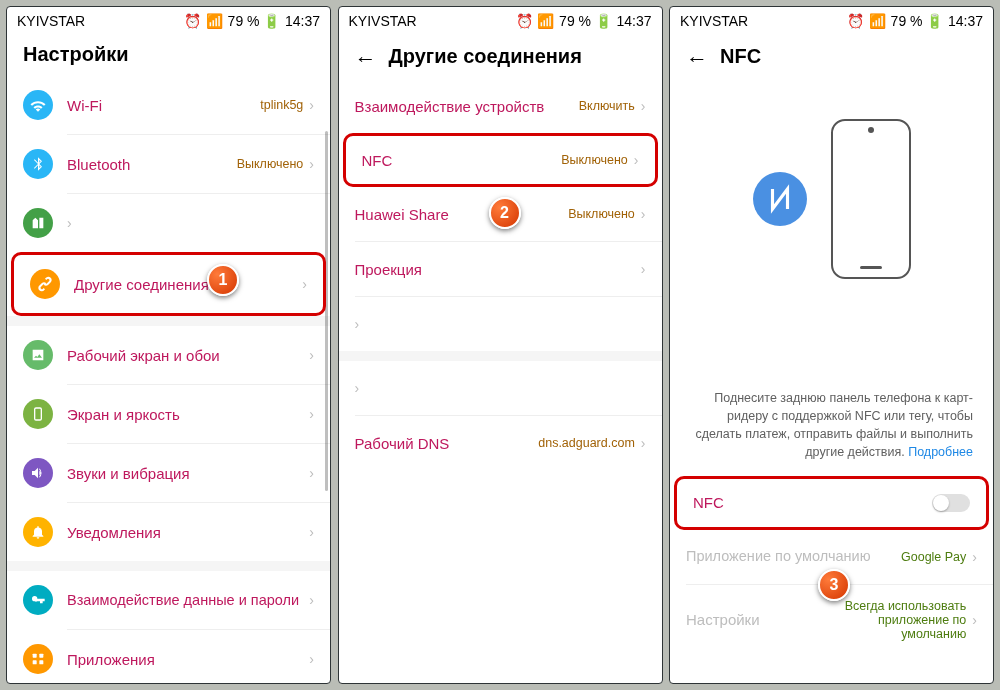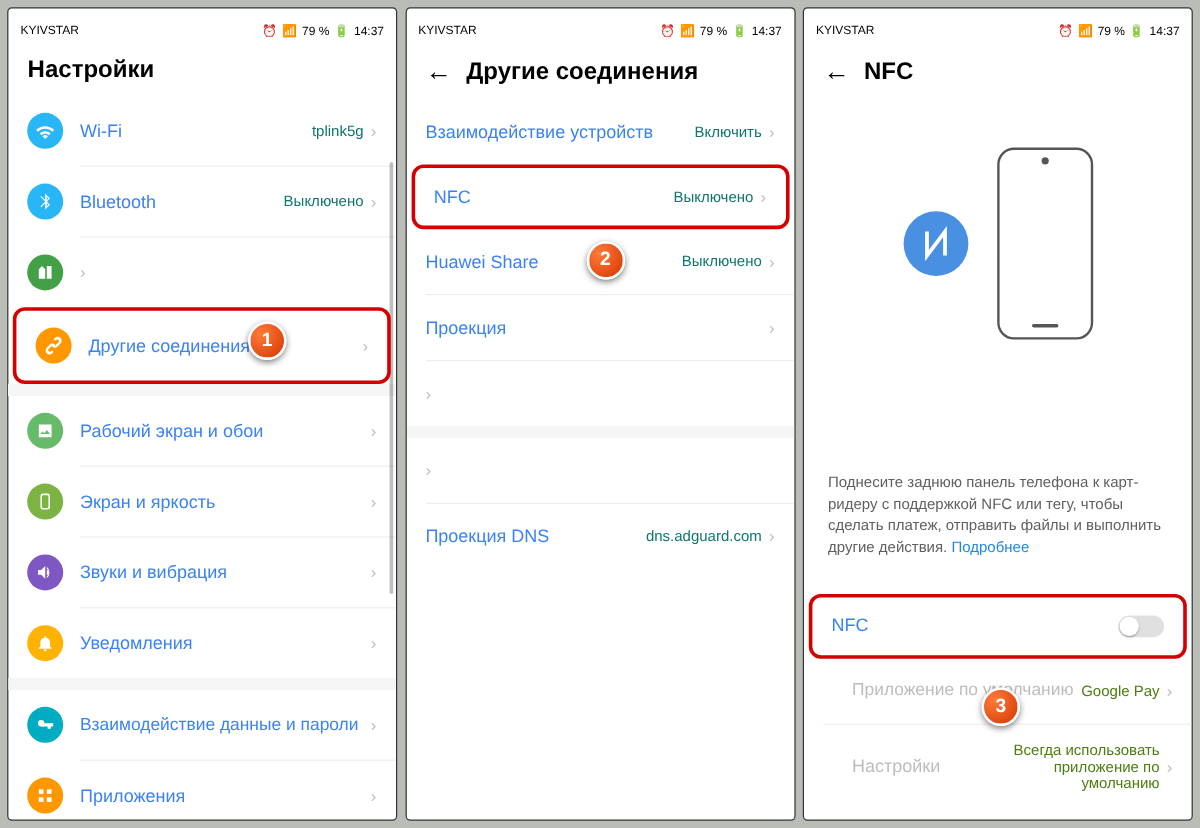--- a/index.html
+++ b/index.html
@@ -15,24 +15,24 @@
     width: 325px; height: 678px;
     background: #fff;
     border: 1px solid #2e3436;
     border-radius: 4px;
     display: flex; flex-direction: column;
     overflow: hidden;
     position: relative;
   }
   .statusbar {
     height: 22px;
-    display: flex; align-items: flex-start;
+    display: flex; align-items: flex-end;
     justify-content: space-between;
-    padding: 13px 10px;
-    font-size: 10px;
+    padding: 0 10px;
+    font-size: 14px;
     color: #000;
   }
   .sb-left { font-weight: 500; }
   .sb-right { display: flex; align-items: center; gap: 4px; }
   .sb-icon { display: inline-block; }
   .header {
     padding: 14px 16px 10px;
     font-size: 20px;
     font-weight: 600;
     display: flex; align-items: center; gap: 12px;
@@ -47,26 +47,26 @@
     position: relative;
   }
   .row .icon {
     width: 30px; height: 30px;
     border-radius: 50%;
     display: flex; align-items: center; justify-content: center;
     margin-right: 14px;
     color: #fff;
     flex-shrink: 0;
   }
-  .row .label { flex: 1; font-size: 15px; color: #3b82f6; }
+  .row .label { flex: 1; font-size: 15px; color: #be185d; }
   .row .label.multi { font-size: 14.5px; line-height: 1.25; }
-  .row .value { font-size: 12.5px; color: #0f766e; margin-right: 6px; text-align: right; }
+  .row .value { font-size: 12.5px; color: #a16207; margin-right: 6px; text-align: right; }
   .row .chevron { color: #bdbdbd; font-size: 14px; }
   .row.hl { border: 3px solid #d40000; border-radius: 10px; margin: 0 4px; }
-  .row.dim .label { color: #bdbdbd; margin-left: 24px; }
+  .row.dim .label { color: #bdbdbd; }
   .row.dim .value { color: #4d7c0f; }
   .divider { height: 1px; background: #eee; margin-left: 60px; }
   .divider.full { margin-left: 16px; }
 
   .nfc-illus {
     padding: 40px 0 40px;
     display: flex; align-items: center; justify-content: center; gap: 24px;
   }
   .nfc-badge {
     width: 54px; height: 54px; border-radius: 50%;
@@ -85,23 +85,23 @@
     bottom: 8px; width: 22px; height: 3px;
     background: #555; border-radius: 2px;
   }
   .nfc-phone::before {
     content: ""; position: absolute;
     left: 50%; transform: translateX(-50%);
     top: 6px; width: 6px; height: 6px;
     background: #555; border-radius: 50%;
   }
   .nfc-help {
-    padding: 0 20px 29px;
+    padding: 0 20px 14px;
     font-size: 12.5px; color: #606060;
-    text-align: left; line-height: 1.45;
+    text-align: right; line-height: 1.45;
   }
   .nfc-help .link { color: #1e88e5; }
   .toggle {
     width: 38px; height: 18px; background: #e0e0e0;
     border-radius: 10px; position: relative;
   }
   .toggle::after {
     content: ""; position: absolute;
     width: 16px; height: 16px; background: #fff;
     border-radius: 50%; top: 1px; left: 1px;
@@ -293,21 +293,21 @@
     <div class="divider full"></div>
     <div class="row">
       <span class="chevron">›</span>
     </div>
     <div class="section-gap"></div>
     <div class="row">
       <span class="chevron">›</span>
     </div>
     <div class="divider full"></div>
     <div class="row">
-      <span class="label">Проекция DNS</span>
+      <span class="label">Рабочий DNS</span>
       <span class="value">dns.adguard.com</span>
       <span class="chevron">›</span>
     </div>
   </div>
 </div>
 
 <div class="phone">
   <div class="statusbar">
     <span class="sb-left">KYIVSTAR</span>
     <span class="sb-right">

